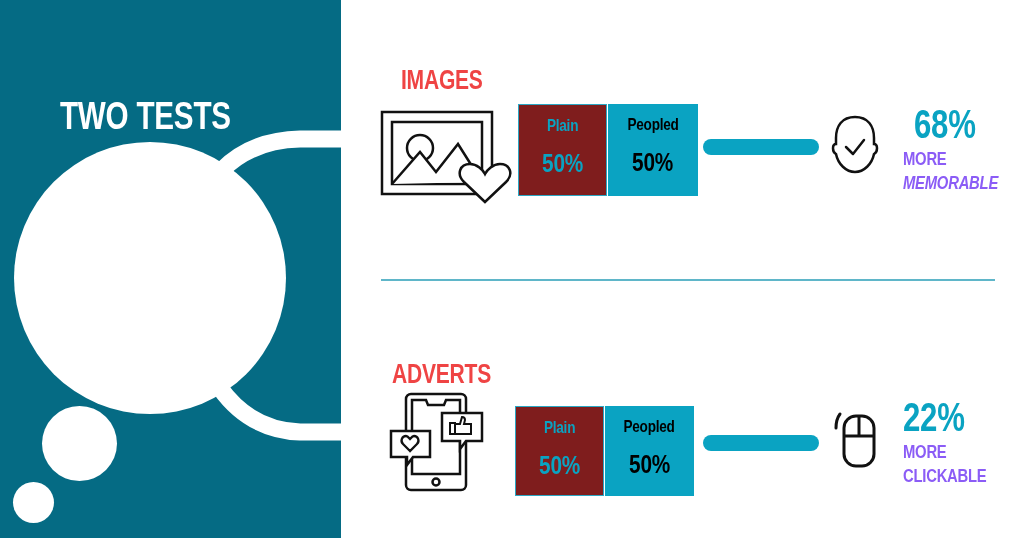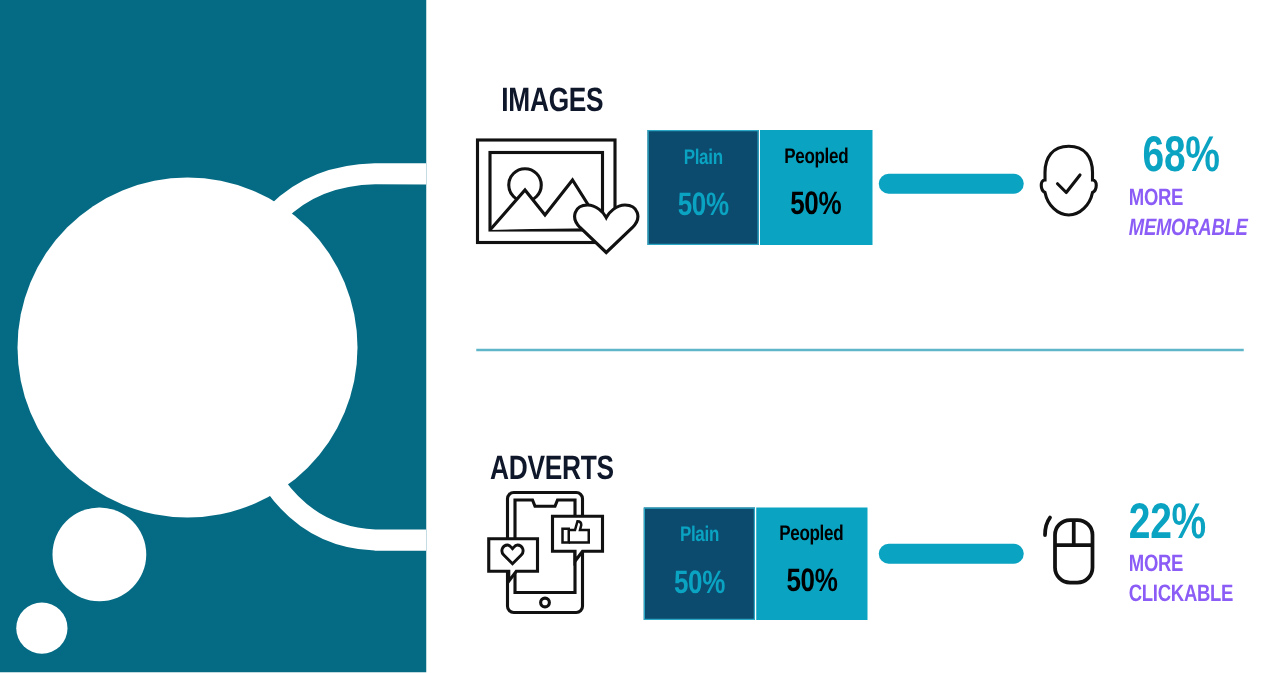--- a/index.html
+++ b/index.html
@@ -19,41 +19,44 @@
   .bubble-big {
     position: absolute; left: 14px; top: 142px; width: 272px; height: 272px; border-radius: 50%; background: #ffffff;
   }
   .bubble-med { position: absolute; left: 42px; top: 406px; width: 75px; height: 75px; border-radius: 50%; background:#fff; }
   .bubble-small { position: absolute; left: 13px; top: 482px; width: 41px; height: 41px; border-radius: 50%; background:#fff; }
   .buyers-viewed {
     position: absolute; left: 34px; top: 256px; color: #056b84; font-size: 40px; line-height: 42px;
   }
   .connector { position: absolute; }
   .section-title {
-    position: absolute; color: #0f172a; font-size: 27px; line-height: 28px;
+    position: absolute; color: #ef4444; font-size: 27px; line-height: 28px;
   }
   .box {
     position: absolute; box-sizing: border-box; text-align: center;
   }
-  .box.plain { border: 1.5px solid #2aa7c4; background: #0c4a6e; color: #0aa3c2; }
+  .box.plain { border: 1.5px solid #2aa7c4; background: #7f1d1d; color: #0aa3c2; }
   .box.peopled { background: #0aa3c2; color: #000000; }
   .box .label { position: absolute; left: 0; right: 0; top: 12px; font-size: 17px; line-height: 18px; text-align: center; }
   .box .label span, .box .val span { transform-origin: center center; }
   .box .val { position: absolute; left: 0; right: 0; top: 44px; font-size: 26px; line-height: 28px; }
   .cnd { font-weight: 700; display: inline-block; transform: scaleX(0.8); letter-spacing: -0.3px; white-space: nowrap; }
   .pill { position: absolute; height: 16px; border-radius: 8px; background: #0aa3c2; }
   .stat-pct { position: absolute; color: #0aa3c2; font-size: 40px; line-height: 40px; }
   .stat-text { position: absolute; color: #8b5cf6; font-size: 19px; line-height: 24px; }
   .divider { position: absolute; left: 381px; top: 279px; width: 614px; height: 1.5px; background: #5fb6c9; }
   .icon { position: absolute; }
 </style>
 </head>
 <body>
 
 <div class="left-panel">
+  <div class="title-two-tests">
+    <span class="condensed">TWO TESTS</span>
+  </div>
 
   <svg class="connector" width="341" height="538" style="left:0;top:0;">
     <path d="M 222 170 Q 252 140 300 139 L 341 139" fill="none" stroke="#ffffff" stroke-width="17"></path>
     <path d="M 220 388 Q 250 430 300 432 L 341 432" fill="none" stroke="#ffffff" stroke-width="17"></path>
   </svg>
 
   <div class="bubble-big"></div>
   <div class="bubble-med"></div>
   <div class="bubble-small"></div>
 

